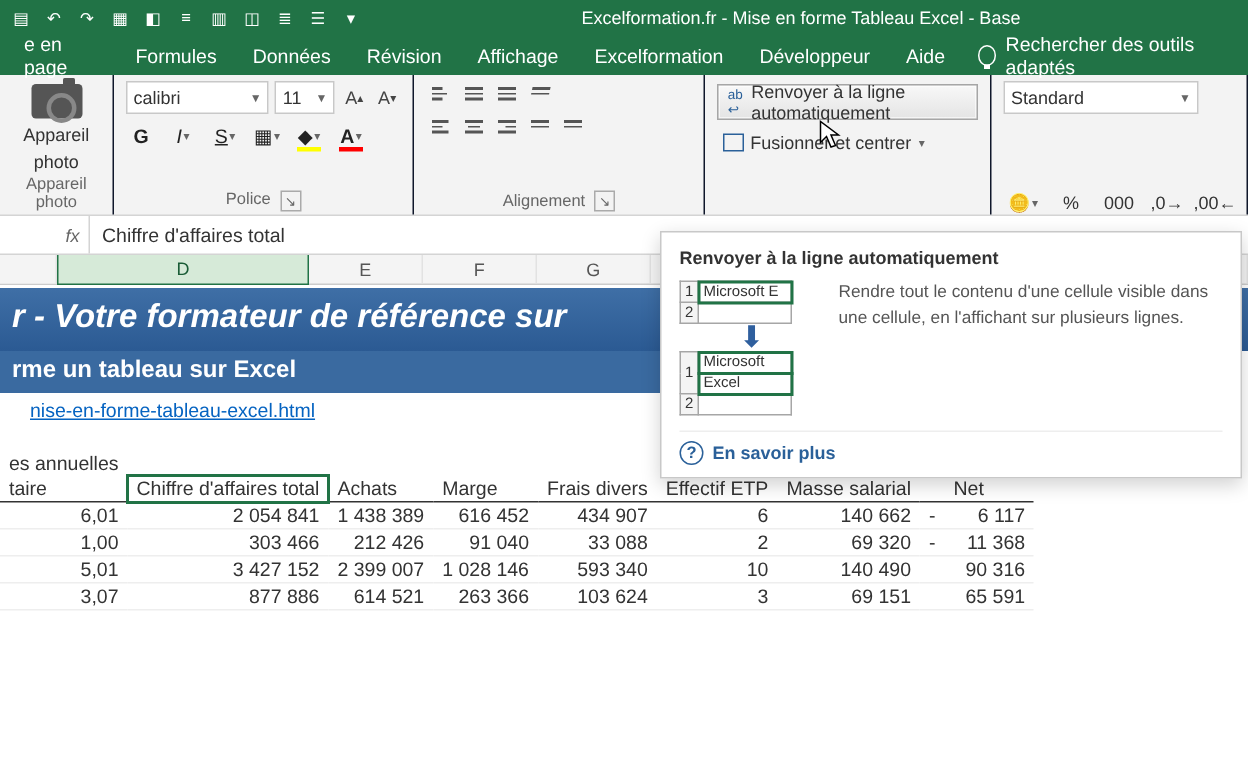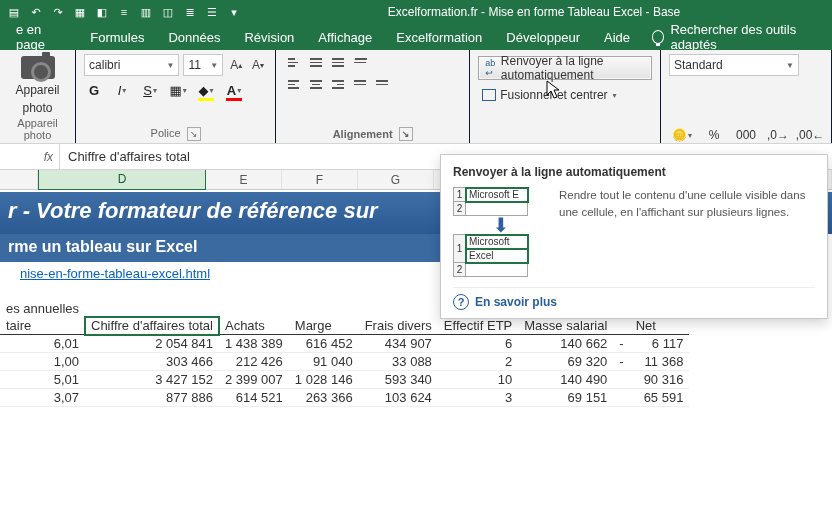--- a/index.html
+++ b/index.html
@@ -35,21 +35,21 @@
   .sqbtn { width: 18px; height: 20px; display:inline-flex; align-items:center; justify-content:center; font-size:12px; color:#444; position:relative;}
   .police-row2 { display: flex; gap: 8px; align-items: center; }
   .toolbtn { width:20px; height:20px; display:inline-flex; align-items:center; justify-content:center; font-size:13px; color:#222; }
   .toolsub { font-size:8px; color:#666; margin-left:1px; }
   .color-strip { position:absolute; bottom:-1px; left:2px; right:2px; height:3px; }
   .bucket { position:relative; }
   .bucket .color-strip { background:#ffff00; }
   .fontcolor { position:relative; }
   .fontcolor .color-strip { background:#ff0000; }
 
-  .align { width: 230px; font-weight: bold; }
+  .align { width: 230px; }
   .wrap-btn { border:1px solid #a6a6a6; background:linear-gradient(#f8f8f8,#e4e4e4); height:24px; display:flex; align-items:center; padding:0 6px; gap:4px; font-size:12px; margin:2px 0 6px; box-shadow: inset 0 0 0 1px rgba(255,255,255,.6); }
   .wrap-btn .wrap-ico { width:16px; font-size:9px; color:#2a6099; }
   .merge-btn { display:flex; align-items:center; gap:4px; font-size:12px; padding:2px 4px; }
   .merge-btn .ico { width:14px; height:12px; border:1px solid #2a6099; }
   .align-row { display:flex; gap:2px; margin-bottom:4px; }
   .abox { width:20px; height:18px; border:1px solid transparent; display:flex; flex-direction:column; gap:2px; padding:3px; }
   .abox span { height:1.5px; background:#555; }
   .cursor { position:absolute; left:546px; top:80px; pointer-events:none; }
   .cursor svg { width:16px; height:20px; }
 

